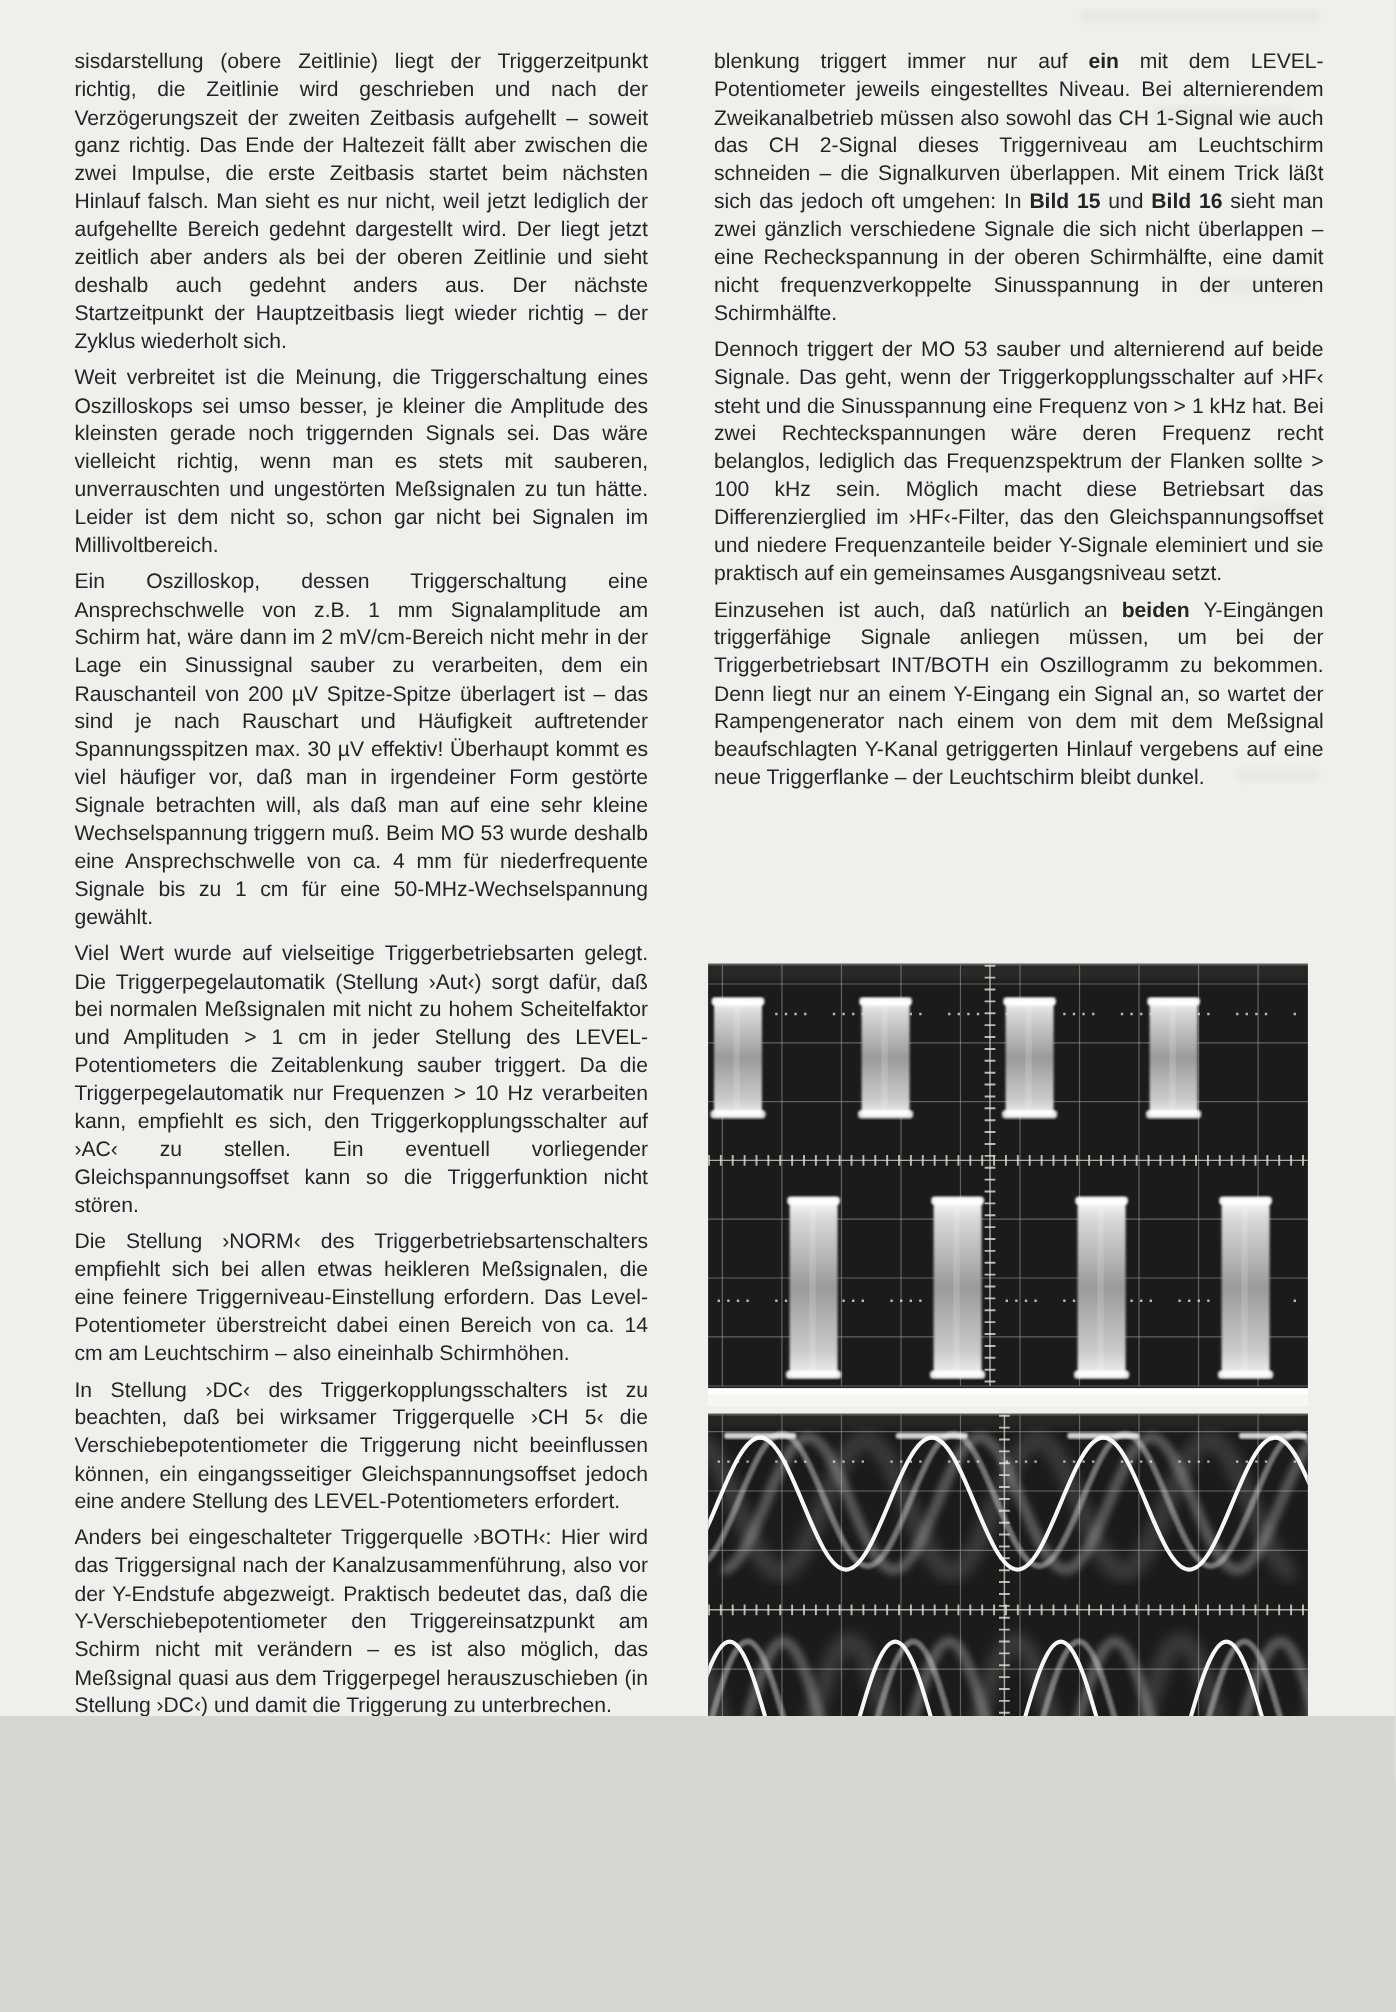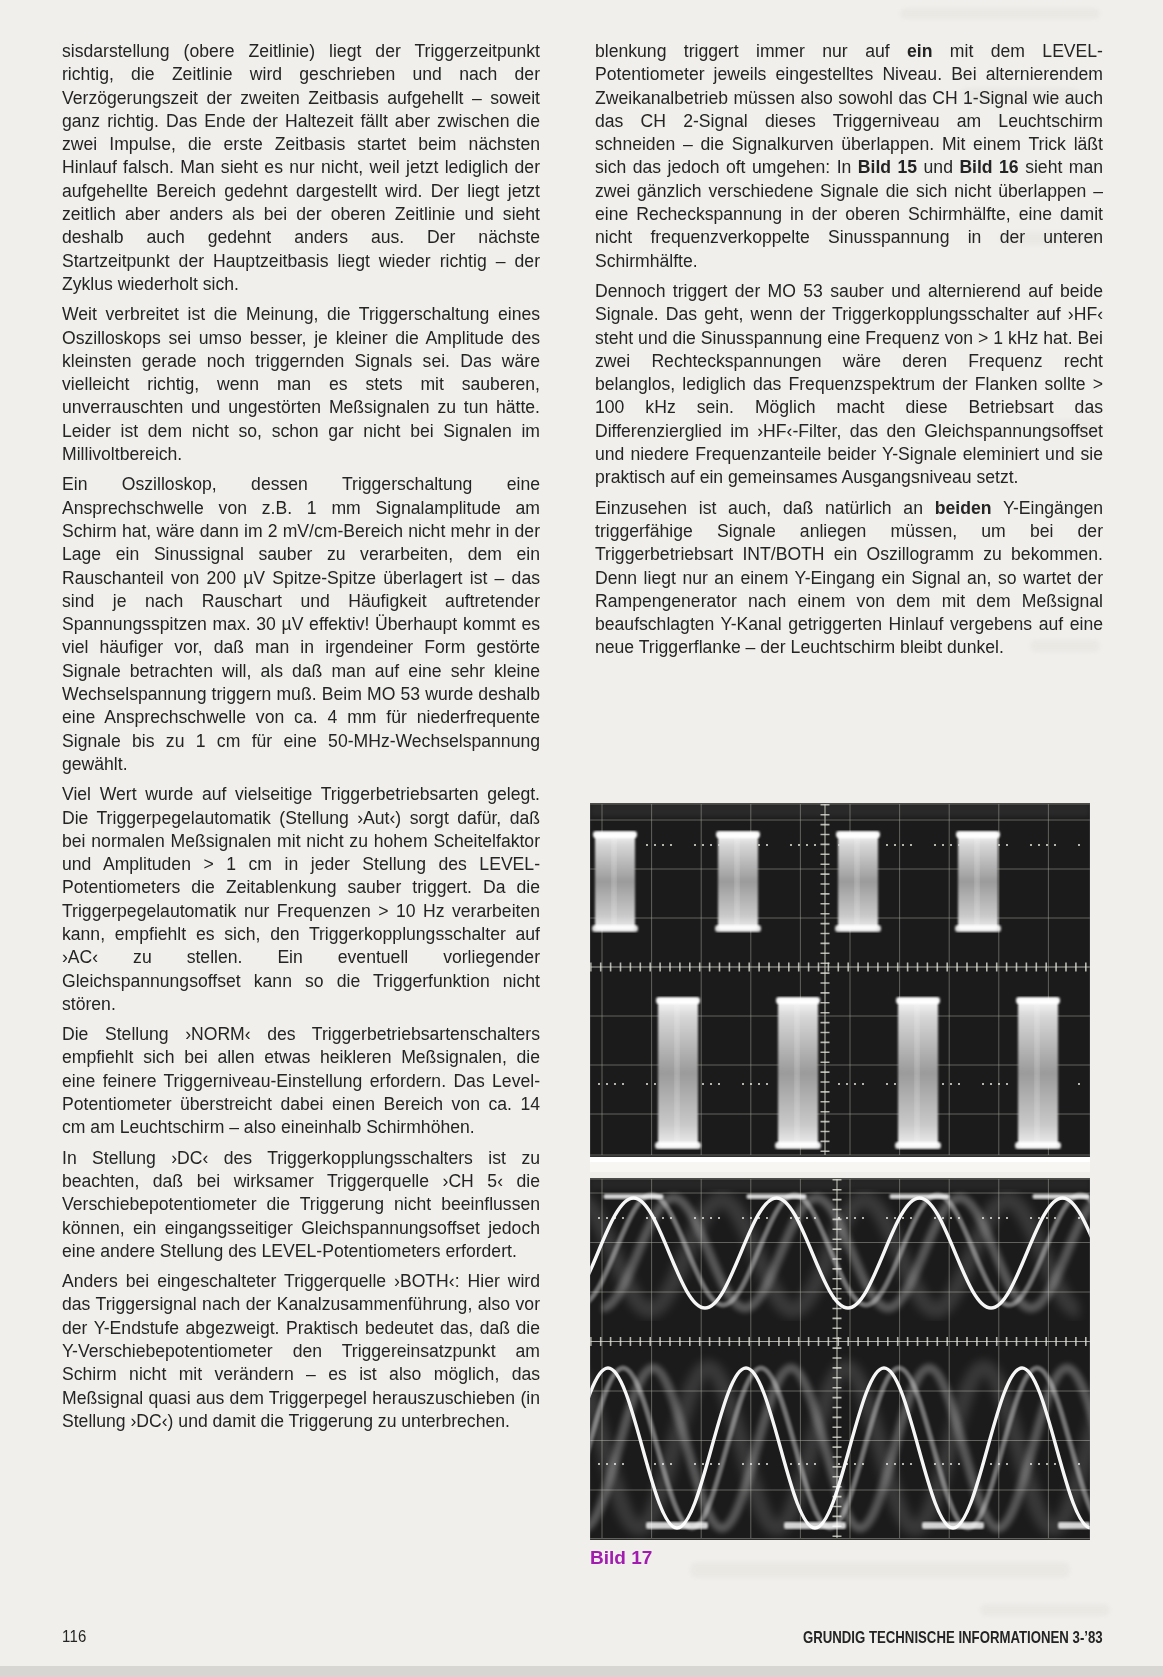--- a/index.html
+++ b/index.html
@@ -1,19 +1,19 @@
 <!DOCTYPE html>
 <html lang="de"><head>
 <meta charset="utf-8">
 <style>
   html,body{margin:0;padding:0;}
   body{background:#d8d6d2;}
   .page{
     position:relative;
-    width:1163px;height:1666px;
+    width:1163px;height:1430px;
     background:#f0efeb;
     overflow:hidden;
     font-family:"Liberation Sans", sans-serif;
     color:#242424;
   }
   .col{position:absolute;top:40px;}
   .col p{
     margin:0 0 7px 0;
     font-size:17.6px;
     line-height:23.3px;

